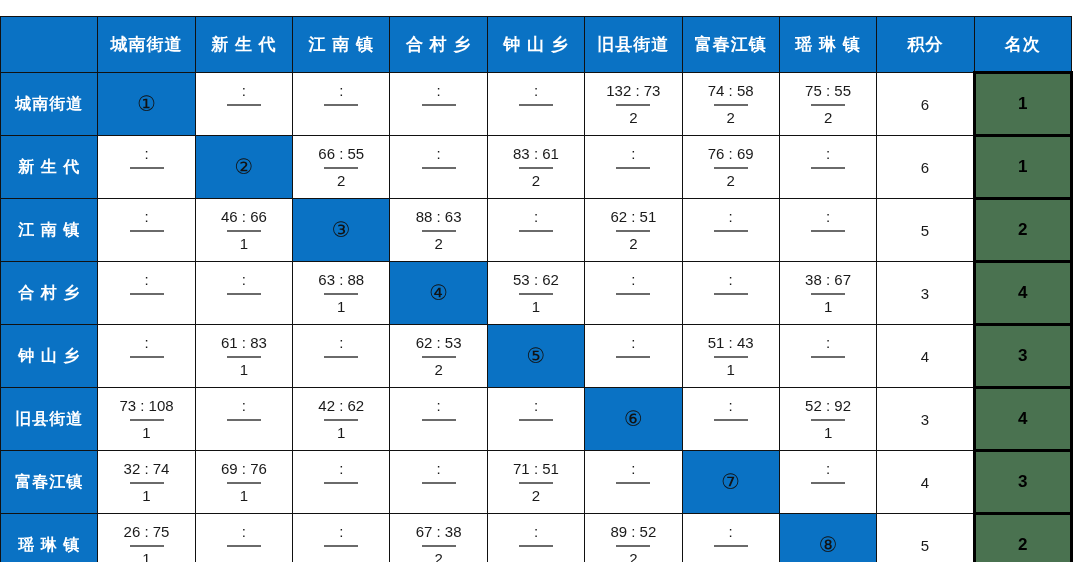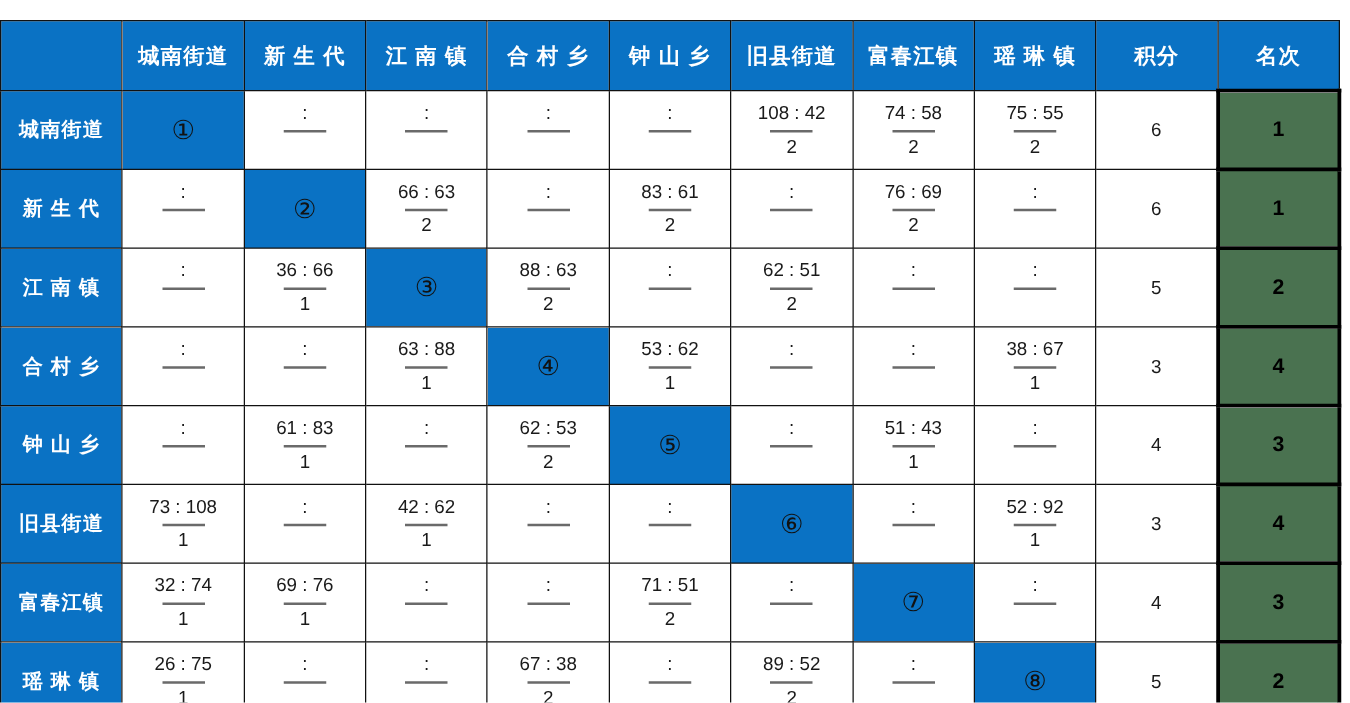--- a/index.html
+++ b/index.html
@@ -121,21 +121,21 @@
         </td>
         <td class="match">
           <div class="cellstack">
             <div class="score-line">:</div>
             <div class="dash"></div>
             <div class="pts"></div>
           </div>
         </td>
         <td class="match">
           <div class="cellstack">
-            <div class="score-line">108 : 42</div>
+            <div class="score-line">132 : 73</div>
             <div class="dash"></div>
             <div class="pts">2</div>
           </div>
         </td>
         <td class="match">
           <div class="cellstack">
             <div class="score-line">74 : 58</div>
             <div class="dash"></div>
             <div class="pts">2</div>
           </div>
@@ -155,21 +155,21 @@
         <td class="match">
           <div class="cellstack">
             <div class="score-line">:</div>
             <div class="dash"></div>
             <div class="pts"></div>
           </div>
         </td>
         <td class="diag">②</td>
         <td class="match">
           <div class="cellstack">
-            <div class="score-line">66 : 63</div>
+            <div class="score-line">66 : 55</div>
             <div class="dash"></div>
             <div class="pts">2</div>
           </div>
         </td>
         <td class="match">
           <div class="cellstack">
             <div class="score-line">:</div>
             <div class="dash"></div>
             <div class="pts"></div>
           </div>
@@ -209,21 +209,21 @@
         <th class="rowlabel">江 南 镇</th>
         <td class="match">
           <div class="cellstack">
             <div class="score-line">:</div>
             <div class="dash"></div>
             <div class="pts"></div>
           </div>
         </td>
         <td class="match">
           <div class="cellstack">
-            <div class="score-line">36 : 66</div>
+            <div class="score-line">46 : 66</div>
             <div class="dash"></div>
             <div class="pts">1</div>
           </div>
         </td>
         <td class="diag">③</td>
         <td class="match">
           <div class="cellstack">
             <div class="score-line">88 : 63</div>
             <div class="dash"></div>
             <div class="pts">2</div>

